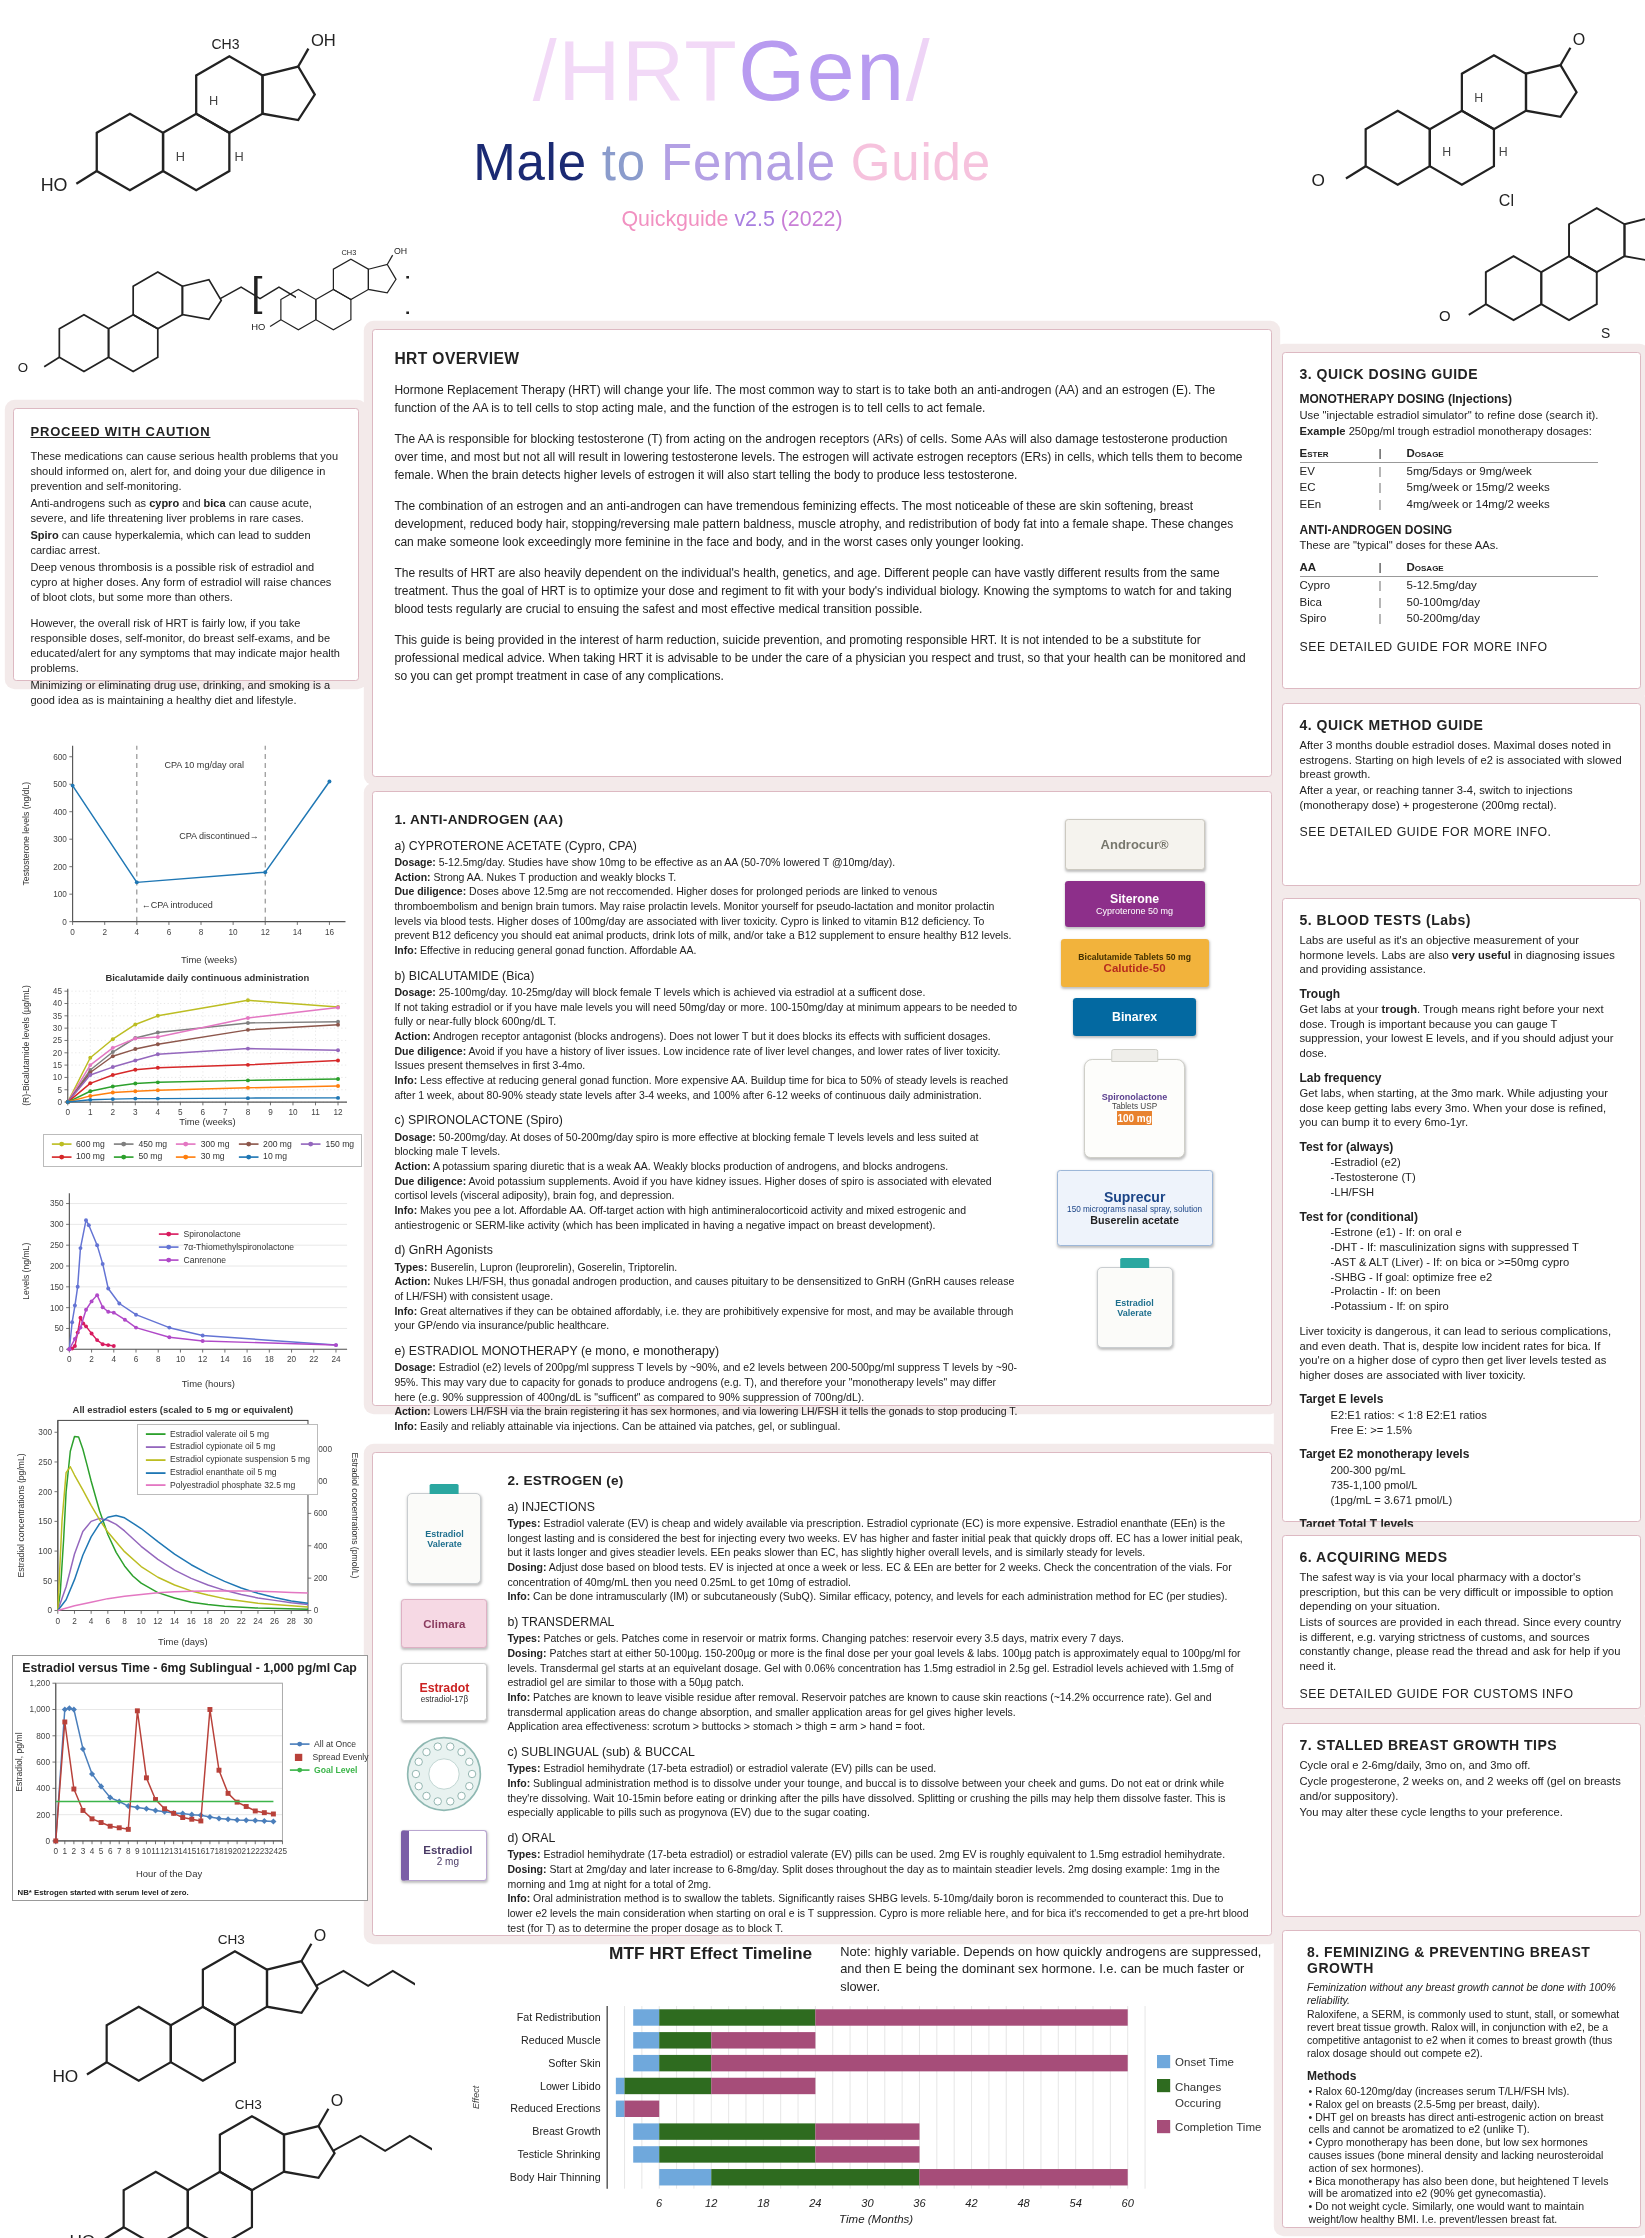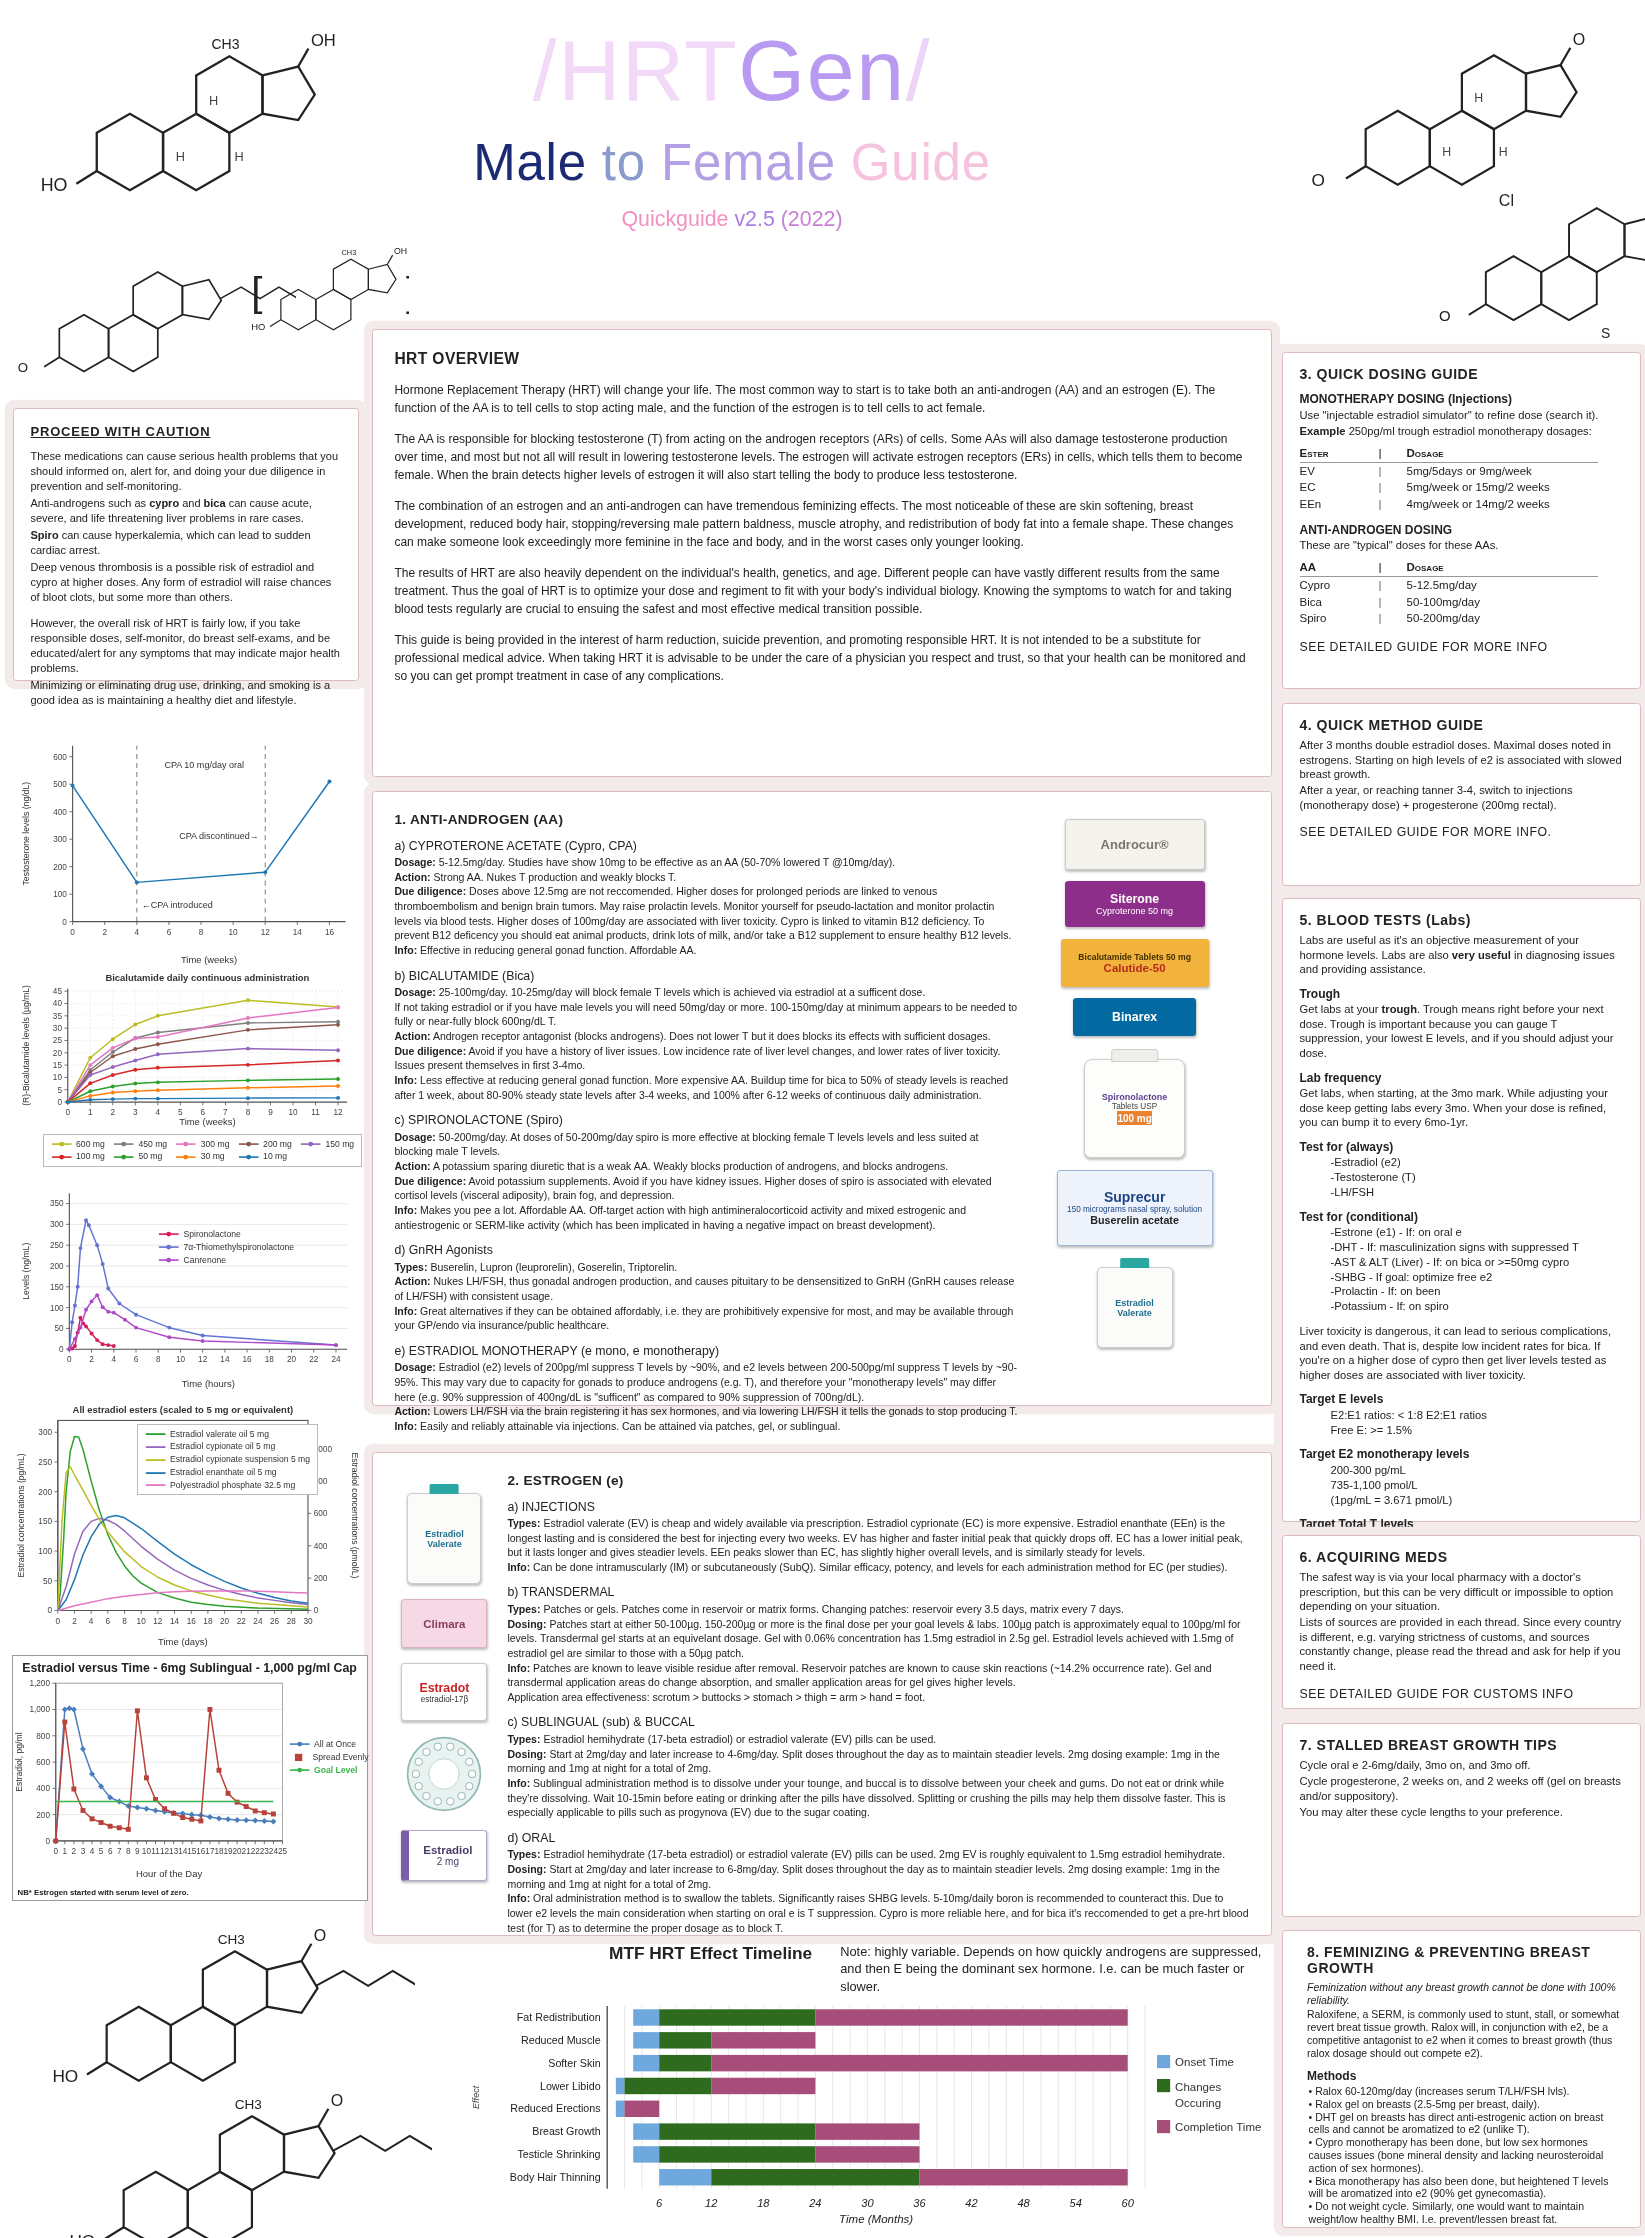--- a/index.html
+++ b/index.html
@@ -317,29 +317,29 @@
       <div class="pbox" style="width: 86px; height: 51px; background: rgb(255, 255, 255); color: rgb(74, 59, 102); border-width: 0.8px 0.8px 0.8px 8.2px; border-style: solid; border-color: rgb(185, 166, 208) rgb(185, 166, 208) rgb(185, 166, 208) rgb(123, 94, 167); border-image: initial;">
         <div style="font-size: 11.5px; font-weight: bold;">Estradiol</div>
         <div style="font-size: 10px;">2 mg</div>
       </div>
     </div>
   <div style="flex:1;min-width:0;padding-left:13px;">
     <div class="sec-title">2. ESTROGEN (e)</div>
     <div id="sec2-body">
         <div class="sub-title">a) INJECTIONS</div>
         <div class="bodyline"><b>Types:</b> Estradiol valerate (EV) is cheap and widely available via prescription. Estradiol cyprionate (EC) is more expensive. Estradiol enanthate (EEn) is the longest lasting and is considered the best for injecting every two weeks.  EV has higher and faster initial peak that quickly drops off. EC has a lower initial peak, but it lasts longer and gives steadier levels. EEn peaks slower than EC, has slightly higher overall levels, and is similarly steady for levels.</div>
+        <div class="bodyline"><b>Dosing:</b> Adjust dose based on blood tests. EV is injected at once a week or less. EC &amp; EEn are better for 2 weeks. Check the concentration of the vials. For concentration of 40mg/mL then you need 0.25mL to get 10mg of estradiol.</div>
         <div class="bodyline"><b>Info:</b> Can be done intramuscularly (IM) or subcutaneously (SubQ). Similar efficacy, potency, and levels for each administration method for EC (per studies).</div>
         <div class="sub-title">b) TRANSDERMAL</div>
         <div class="bodyline"><b>Types:</b> Patches or gels. Patches come in reservoir or matrix forms. Changing patches: reservoir every 3.5 days, matrix every 7 days.</div>
         <div class="bodyline"><b>Dosing:</b> Patches start at either 50-100µg. 150-200µg or more is the final dose per your goal levels &amp; labs. 100µg patch is approximately equal to 100pg/ml for levels. Transdermal gel starts at an equivelant dosage. Gel with 0.06% concentration has 1.5mg estradiol in 2.5g gel. Estradiol levels achieved with 1.5mg of estradiol gel are similar to those with a 50µg patch.</div>
         <div class="bodyline"><b>Info:</b>  Patches are known to leave visible residue after removal. Reservoir patches are known to cause skin reactions (~14.2% occurrence rate). Gel and transdermal application areas do change absorption, and smaller application areas for gel gives higher levels.</div>
         <div class="bodyline">Application area effectiveness: scrotum &gt; buttocks &gt; stomach &gt; thigh = arm &gt; hand = foot.</div>
         <div class="sub-title">c) SUBLINGUAL (sub) &amp; BUCCAL</div>
         <div class="bodyline"><b>Types:</b> Estradiol hemihydrate (17-beta estradiol) or estradiol valerate (EV) pills can be used.</div>
-        <div class="bodyline"><b>Dosing:</b> Start at 2mg/day and later increase to 4-6mg/day. Split doses throughout the day as to maintain steadier levels. 2mg dosing example: 1mg in the morning and 1mg at night for a total of 2mg.</div>
         <div class="bodyline"><b>Info:</b> Sublingual administration method is to dissolve under your tounge, and buccal is to dissolve between your cheek and gums. Do not eat or drink while they're dissolving. Wait 10-15min before eating or drinking after the pills have dissolved. Splitting or crushing the pills may help them dissolve faster. This is especially applicable to pills such as progynova (EV) due to the sugar coating.</div>
         <div class="sub-title">d) ORAL</div>
         <div class="bodyline"><b>Types:</b> Estradiol hemihydrate (17-beta estradiol) or estradiol valerate (EV) pills can be used. 2mg EV is roughly equivalent to 1.5mg estradiol hemihydrate.</div>
         <div class="bodyline"><b>Dosing:</b> Start at 2mg/day and later increase to 6-8mg/day. Split doses throughout the day as to maintain steadier levels. 2mg dosing example: 1mg in the morning and 1mg at night for a total of 2mg.</div>
         <div class="bodyline"><b>Info:</b> Oral administration method is to swallow the tablets. Significantly raises SHBG levels. 5-10mg/daily boron is recommended to counteract this. Due to lower e2 levels the main consideration when starting on oral e is T suppression. Cypro is more reliable here, and for bica it's reccomended to get a pre-hrt blood test (for T) as to determine the proper dosage as to block T.</div>
       </div>
   </div>
 </div>
 
 <div id="right-col">

